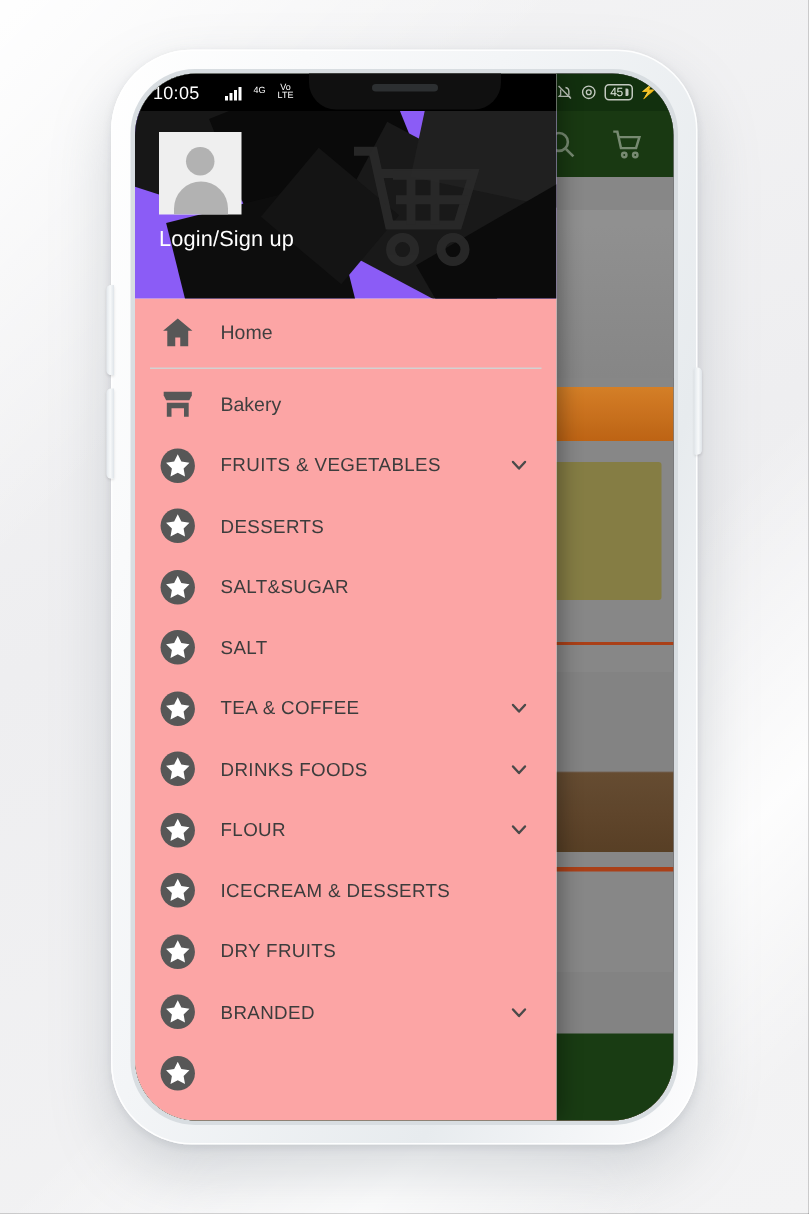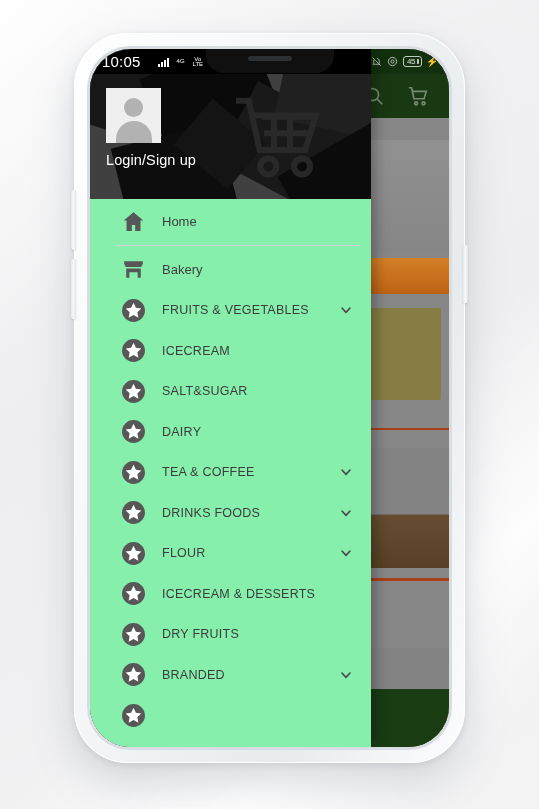--- a/index.html
+++ b/index.html
@@ -195,30 +195,30 @@
     z-index: 30;
     box-shadow: 3px 0 14px rgba(0,0,0,0.35);
     display: flex; flex-direction: column;
     overflow: hidden;
   }
   .drawer-status {
     height: 25px; background: #000; flex: none;
     display: flex; align-items: center; padding-left: 12px; gap: 5px;
     position: relative; z-index: 5;
   }
-  .clock { color: #fff; font-size: 15px; letter-spacing: .2px; }
+  .clock { color: #fff; font-size: 12px; letter-spacing: .2px; }
   .sig { display: flex; align-items: flex-end; gap: 1px; height: 10px; margin-left: 12px; }
   .sig i { width: 2px; background: #fff; display: block; }
   .sig i:nth-child(1){height:3px;} .sig i:nth-child(2){height:5px;}
   .sig i:nth-child(3){height:7px;} .sig i:nth-child(4){height:9px;}
   .net-lbl { color:#fff; font-size: 6px; line-height: 5px; text-align:center; margin-left:3px; }
 
   .drawer-header {
     flex: none; height: 125px; position: relative; overflow: hidden;
-    background: #404040;
+    background: #8b5cf6;
   }
   .poly { position: absolute; inset: 0; }
   .poly span {
     position: absolute; display: block;
     background: #0c0c0c;
   }
   .cart-watermark {
     position: absolute; right: 28px; top: 14px;
     width: 130px; height: 96px; color: #2b2b2b; opacity: .9;
   }
@@ -228,21 +228,21 @@
     width: 55px; height: 55px; background: #efefef;
     display: flex; align-items: flex-end; justify-content: center; overflow: hidden;
   }
   .avatar .head { position:absolute; top:10px; width: 19px; height: 19px; border-radius: 50%; background: #b2b2b2; }
   .avatar .body { position:absolute; bottom:0; width: 36px; height: 22px; border-radius: 18px 18px 0 0; background: #b2b2b2; }
   .login-label {
     position: absolute; left: 16px; top: 78px;
     color: #ffffff; font-size: 14.5px; letter-spacing: .1px;
   }
 
-  .menu { flex: 1; overflow: hidden; background: #86efac; padding-top: 2px; padding-left: 15px; }
+  .menu { flex: 1; overflow: hidden; background: #fca5a5; padding-top: 2px; }
   .menu-item {
     height: 40.5px;
     display: flex; align-items: center;
     padding: 0 17px 0 16px;
     gap: 0;
   }
   .mi-icon { width: 25px; height: 25px; flex: none; display: flex; align-items: center; justify-content: center; color: #575757; }
   .mi-icon svg { width: 100%; height: 100%; display: block; }
   .mi-label {
     flex: 1; margin-left: 16px;
@@ -426,39 +426,39 @@
                 </svg>
               </span>
             </div>
             <div class="menu-item">
               <span class="mi-icon">
                 <svg viewBox="0 0 24 24">
                   <circle cx="12" cy="12" r="11" fill="currentColor"></circle>
                   <path fill="#ffffff" d="M12 4.6l2.3 4.7 5.2.75-3.75 3.65.9 5.15L12 16.4l-4.65 2.45.9-5.15L4.5 10.05l5.2-.75z"></path>
                 </svg>
               </span>
-              <span class="mi-label">ICECREAM</span>
+              <span class="mi-label">DESSERTS</span>
             </div>
             <div class="menu-item">
               <span class="mi-icon">
                 <svg viewBox="0 0 24 24">
                   <circle cx="12" cy="12" r="11" fill="currentColor"></circle>
                   <path fill="#ffffff" d="M12 4.6l2.3 4.7 5.2.75-3.75 3.65.9 5.15L12 16.4l-4.65 2.45.9-5.15L4.5 10.05l5.2-.75z"></path>
                 </svg>
               </span>
               <span class="mi-label">SALT&amp;SUGAR</span>
             </div>
             <div class="menu-item">
               <span class="mi-icon">
                 <svg viewBox="0 0 24 24">
                   <circle cx="12" cy="12" r="11" fill="currentColor"></circle>
                   <path fill="#ffffff" d="M12 4.6l2.3 4.7 5.2.75-3.75 3.65.9 5.15L12 16.4l-4.65 2.45.9-5.15L4.5 10.05l5.2-.75z"></path>
                 </svg>
               </span>
-              <span class="mi-label">DAIRY</span>
+              <span class="mi-label">SALT</span>
             </div>
             <div class="menu-item">
               <span class="mi-icon">
                 <svg viewBox="0 0 24 24">
                   <circle cx="12" cy="12" r="11" fill="currentColor"></circle>
                   <path fill="#ffffff" d="M12 4.6l2.3 4.7 5.2.75-3.75 3.65.9 5.15L12 16.4l-4.65 2.45.9-5.15L4.5 10.05l5.2-.75z"></path>
                 </svg>
               </span>
               <span class="mi-label">TEA &amp; COFFEE</span>
               <span class="mi-chev">

